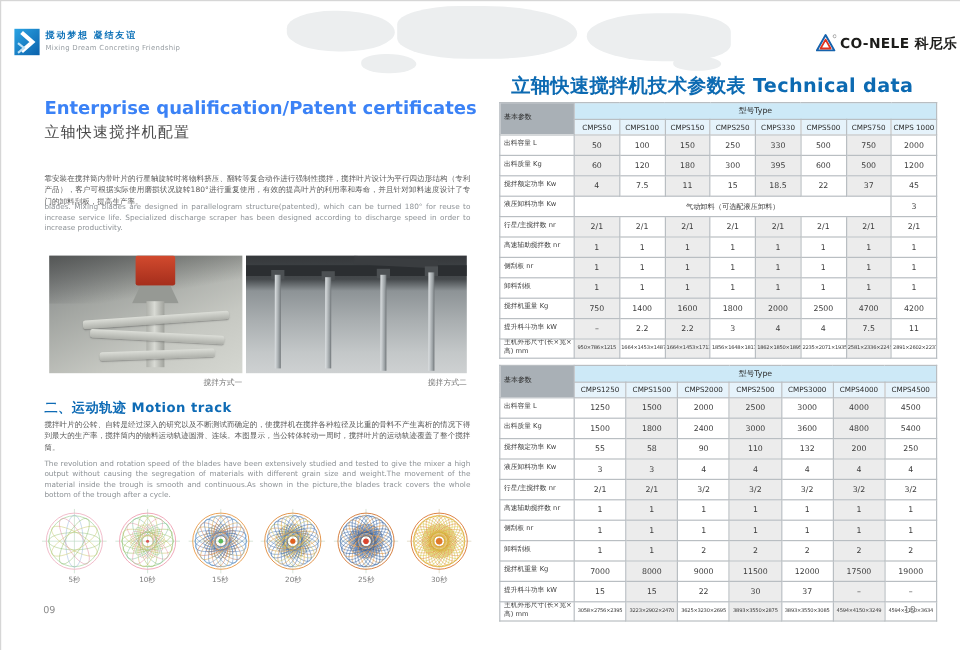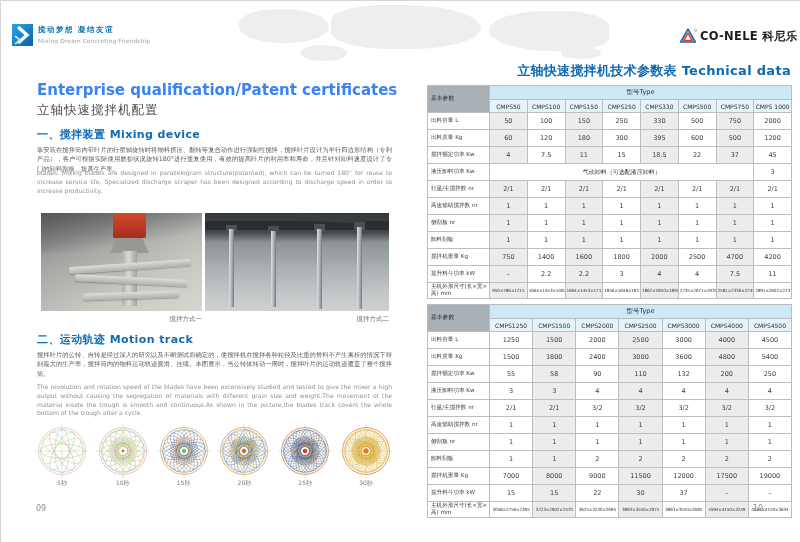--- a/index.html
+++ b/index.html
@@ -68,23 +68,23 @@
   .tracks{position:absolute;left:34px;top:423px;width:358px;display:flex;justify-content:space-between;}
   .track-fig{width:54px;text-align:center;}
   .track-fig svg{width:54px;height:54px;display:block;}
   .track-label{font-size:6px;color:#7a7a7a;margin-top:1px;}
 
   .pagenum{position:absolute;font-size:8px;color:#8a8a8a;}
   .pn-left{left:35px;top:503px;}
   .pn-right{left:752px;top:503px;text-align:right;}
 
   
-  .rp-title{position:absolute;left:425px;top:61px;width:365px;text-align:right;
-            font-size:13px;font-weight:bold;color:#0c6ab2;letter-spacing:.3px;}
-  .tbl-box{position:absolute;left:426px;width:365px;}
+  .rp-title{position:absolute;left:425px;top:61px;width:365px;text-align:left;
+            font-size:16px;font-weight:bold;color:#0c6ab2;letter-spacing:.3px;}
+  .tbl-box{position:absolute;left:415px;width:365px;}
   .tb1{top:84px;} .tb2{top:303px;}
   table.tech{border-collapse:collapse;width:365px;table-layout:fixed;}
   table.tech td,table.tech th{border:1px solid #b9bec2;text-align:center;vertical-align:middle;
             padding:0 1px;font-weight:normal;overflow:hidden;}
   .item-head{background:#a9b0b6;font-size:5.8px;text-align:left !important;padding-left:3px !important;
              color:#2d2d2d;line-height:1.35;}
   .type-head{background:#cde9f7;font-size:6.5px;color:#2d2d2d;height:13px;}
   .model-head{background:#e6f3fb;font-size:6px;color:#2d2d2d;height:12px;}
   .row-label{font-size:5.6px;text-align:left !important;padding-left:3px !important;
              color:#3c3c3c;line-height:1.3;background:#fff;}
@@ -120,21 +120,20 @@
       <path d="M8 1.2 L15.3 14 L0.7 14 Z" fill="none" stroke="#1663ad" stroke-width="1.6" stroke-linejoin="round"></path>
       <path d="M8 5 L12.2 12.4 L3.8 12.4 Z" fill="none" stroke="#e0301e" stroke-width="1.5" stroke-linejoin="round"></path>
       <circle cx="15.6" cy="2.2" r="1.3" fill="none" stroke="#777" stroke-width="0.5"></circle>
     </svg>
     <span class="brand-text">CO-NELE 科尼乐</span>
   </div>
 
   <div class="lp-title">Enterprise qualification/Patent certificates</div>
   <div class="lp-sub">立轴快速搅拌机配置</div>
 
-  <div class="sec-h sec1-h">一、搅拌装置 Mixing device</div>
   <div class="para para-cn p1">靠安装在搅拌筒内带叶片的行星轴旋转时将物料挤压、翻转等复合动作进行强制性搅拌，搅拌叶片设计为平行四边形结构（专利产品），客户可根据实际使用磨损状况旋转180°进行重复使用，有效的提高叶片的利用率和寿命，并且针对卸料速度设计了专门的卸料刮板，提高生产率。</div>
   <div class="para para-en p2">blades. Mixing blades are designed in parallelogram structure(patented), which can be turned 180° for reuse to increase service life. Specialized discharge scraper has been designed according to discharge speed in order to increase productivity.</div>
 
   <div class="photo photo1">
     <div class="p1-dark"></div>
     <div class="p1-cap"></div>
     <div class="p1-cone"></div>
     <div class="p1-col"></div>
     <div class="blade bl1"></div>
     <div class="blade bl2"></div>

